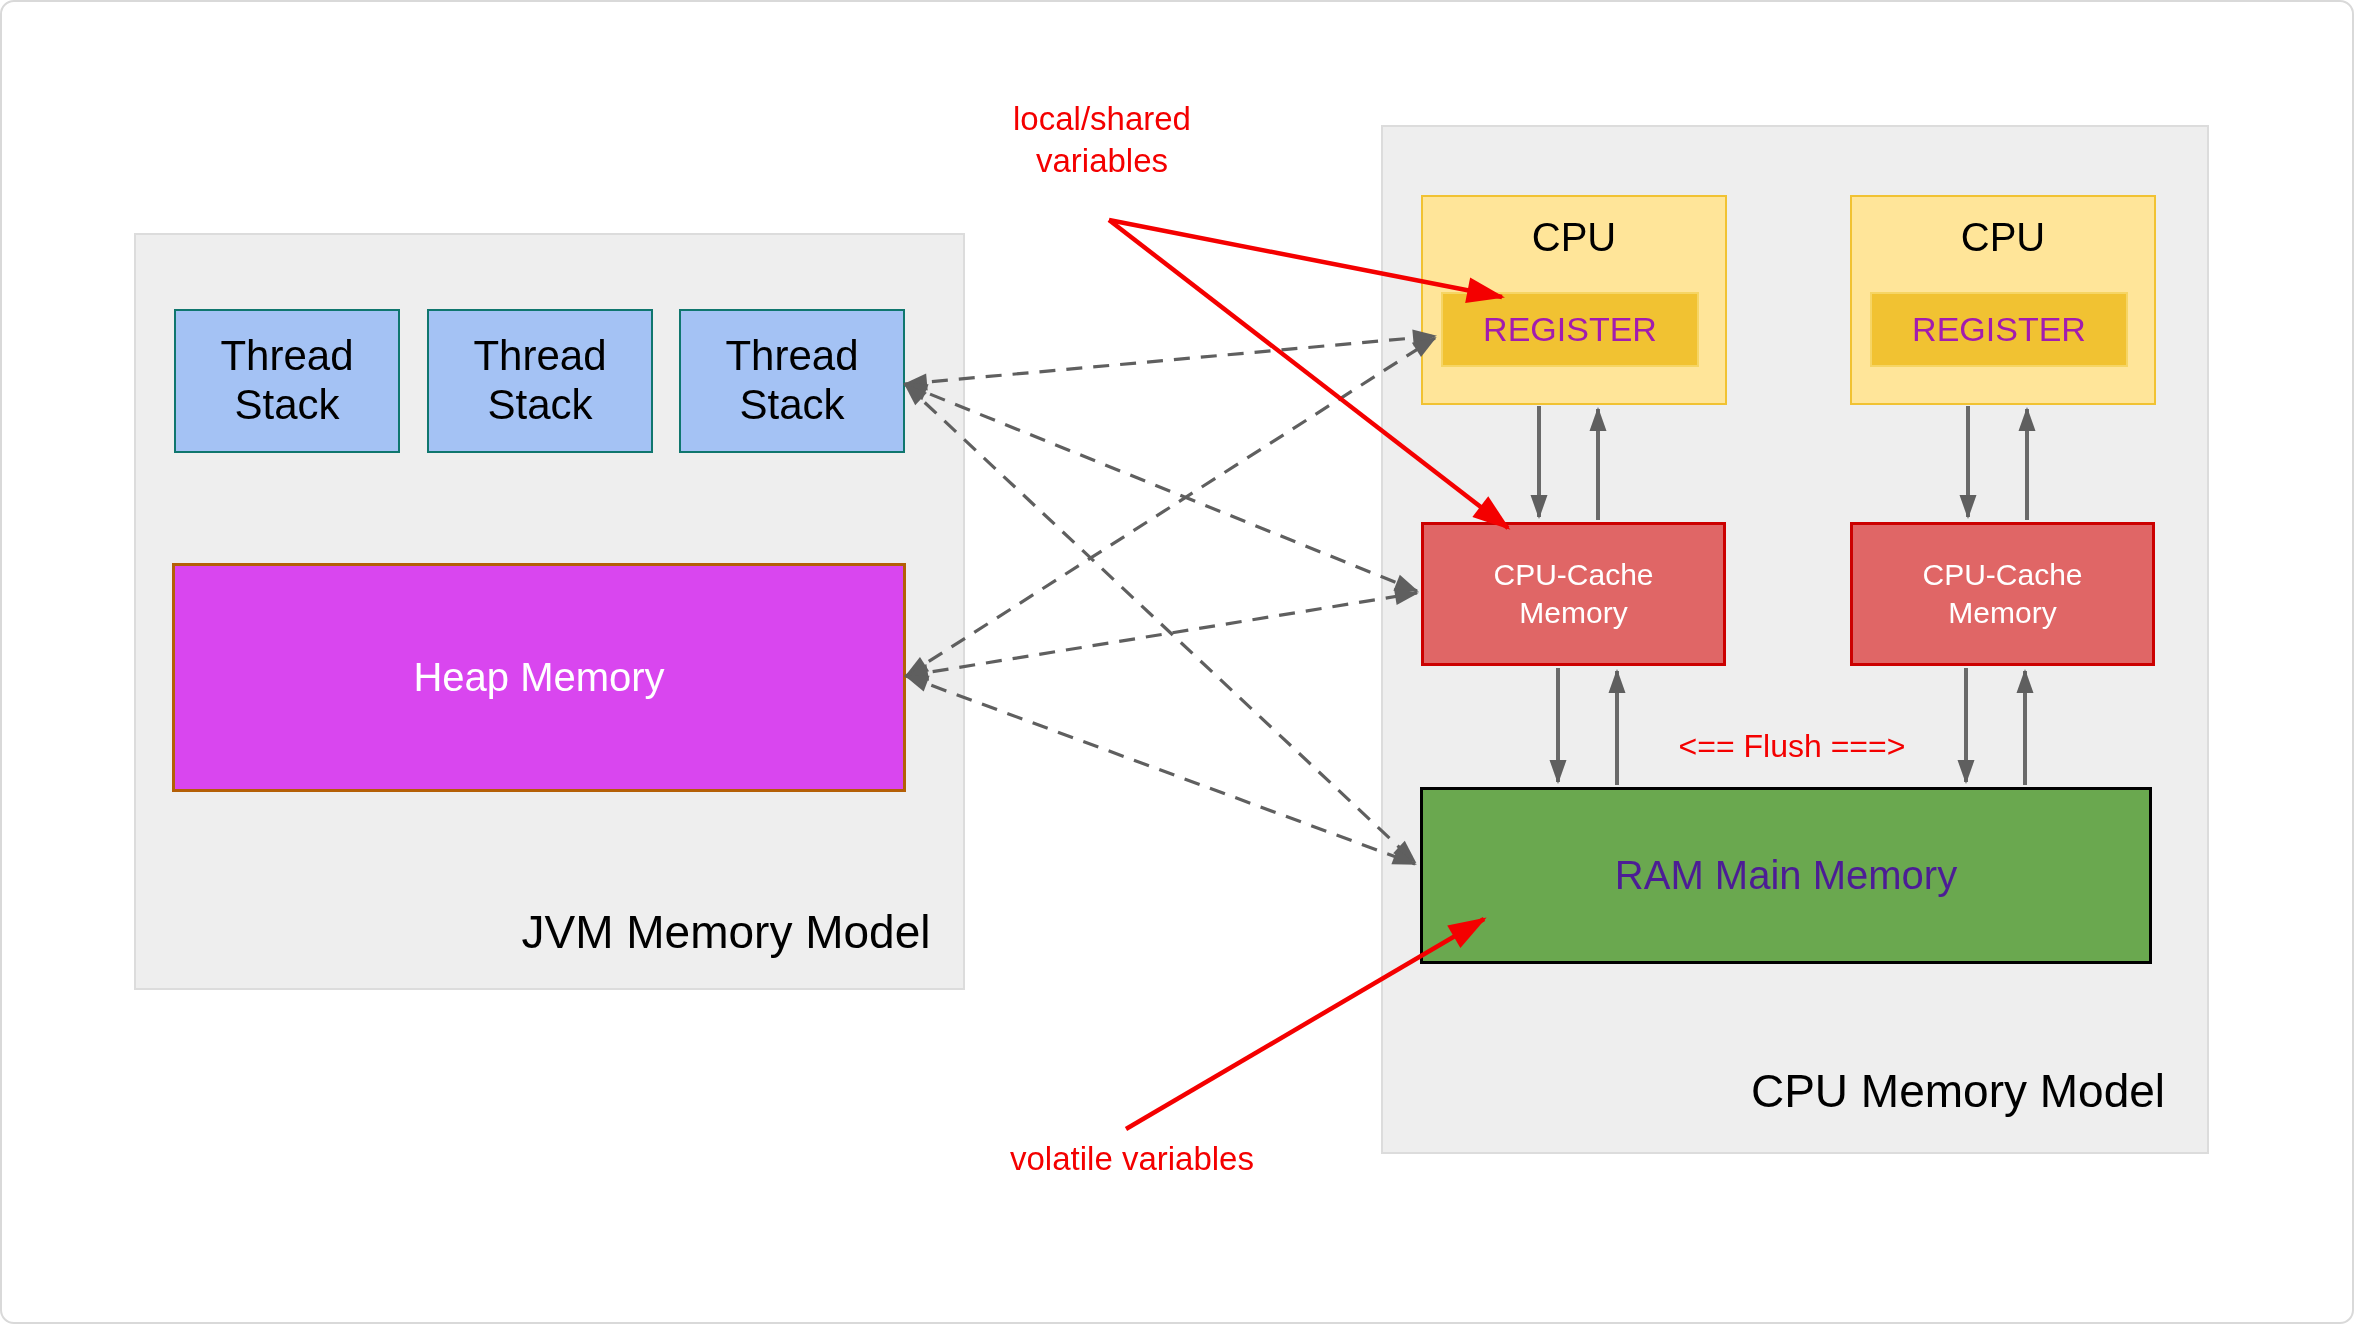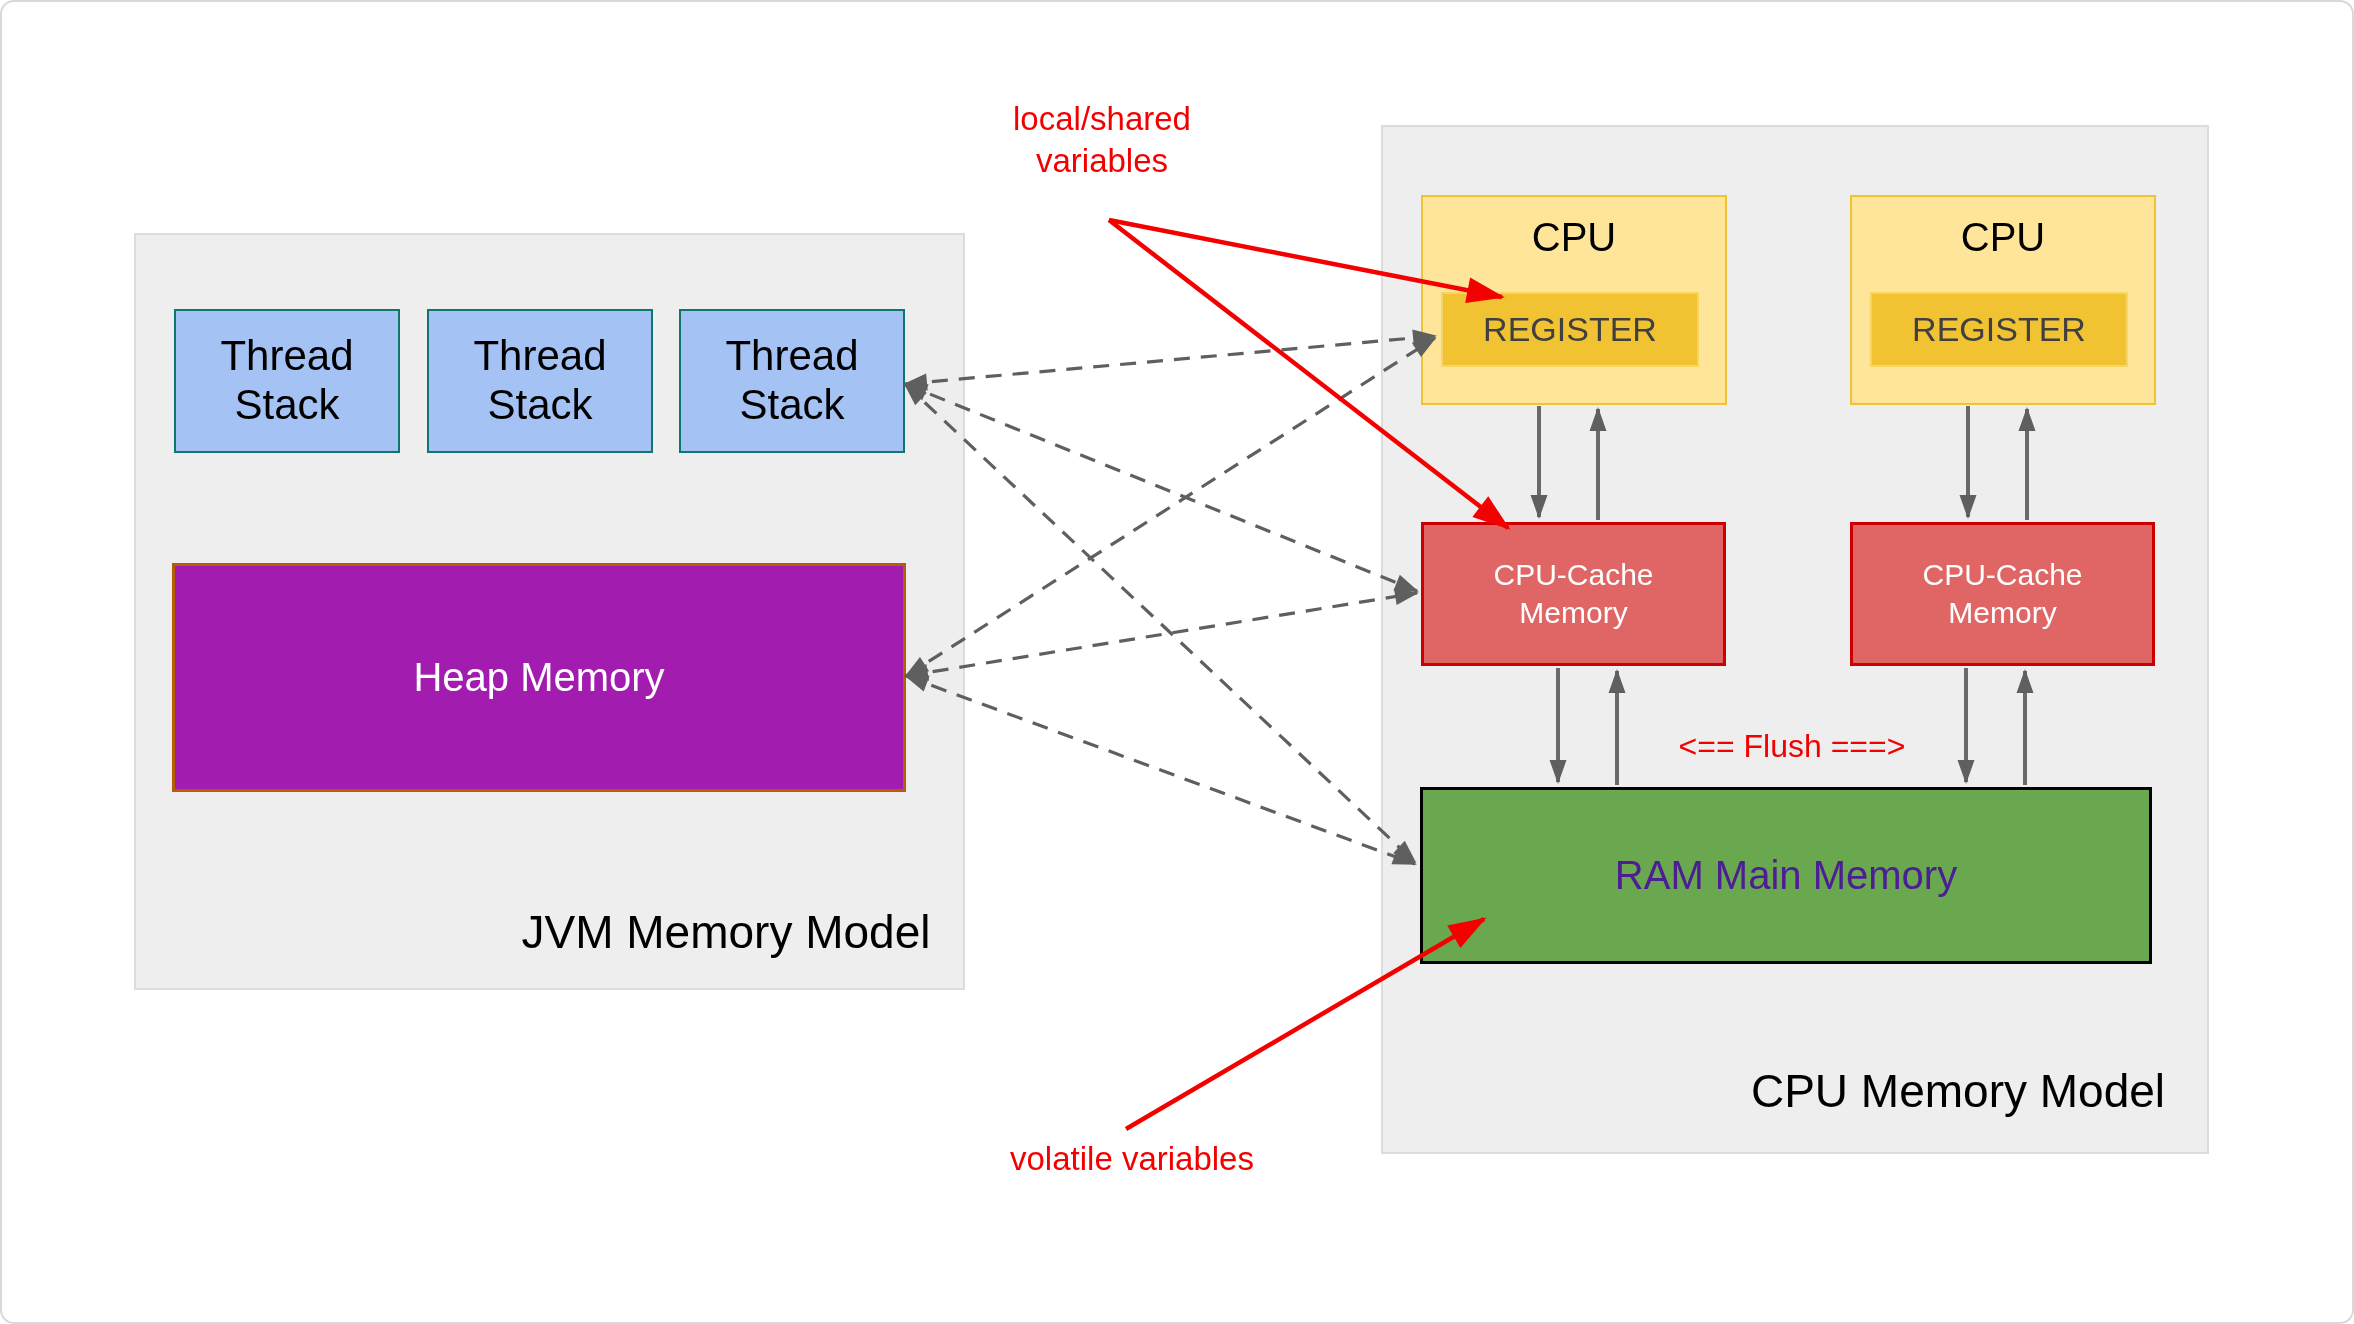--- a/index.html
+++ b/index.html
@@ -15,29 +15,29 @@
     position:absolute;display:flex;align-items:center;justify-content:center;
     text-align:center;box-sizing:border-box;white-space:pre-line;
   }
   .jvm-container{left:132px;top:231px;width:831px;height:757px;}
   .cpu-container{left:1379px;top:123px;width:828px;height:1029px;}
 
   .thread{width:226px;height:144px;top:307px;background:#a4c2f4;border:2px solid #0f766e;
           font-size:42px;line-height:1.16;color:#000;}
   .ts1{left:172px;} .ts2{left:425px;} .ts3{left:677px;}
 
-  .heap{left:170px;top:561px;width:734px;height:229px;background:#a21caf;
+  .heap{left:170px;top:561px;width:734px;height:229px;background:#d946ef;
         border:3px solid #b45f06;color:#fff;font-size:40px;}
 
   .cpu{top:193px;width:306px;height:210px;background:#ffe599;border:2px solid #f1c232;}
   .cpu1{left:1419px;} .cpu2{left:1848px;}
   .cpu-title{position:absolute;top:18px;left:0;width:100%;text-align:center;
              font-size:40px;color:#000;}
   .register{top:290px;width:258px;height:75px;background:#f1c232;border:2px solid #f6d564;
-            font-size:34px;color:#404040;}
+            font-size:34px;color:#a21caf;}
   .reg1{left:1439px;} .reg2{left:1868px;}
 
   .cache{top:520px;width:305px;height:144px;background:#e06666;border:3px solid #cc0000;
          color:#fff;font-size:30px;line-height:1.26;}
   .cache1{left:1419px;} .cache2{left:1848px;}
 
   .ram{left:1418px;top:785px;width:732px;height:177px;background:#6aa84f;
        border:3px solid #000000;color:#4c1d95;font-size:40px;}
 
   .model-label{position:absolute;width:600px;text-align:center;font-size:46px;color:#000;}

